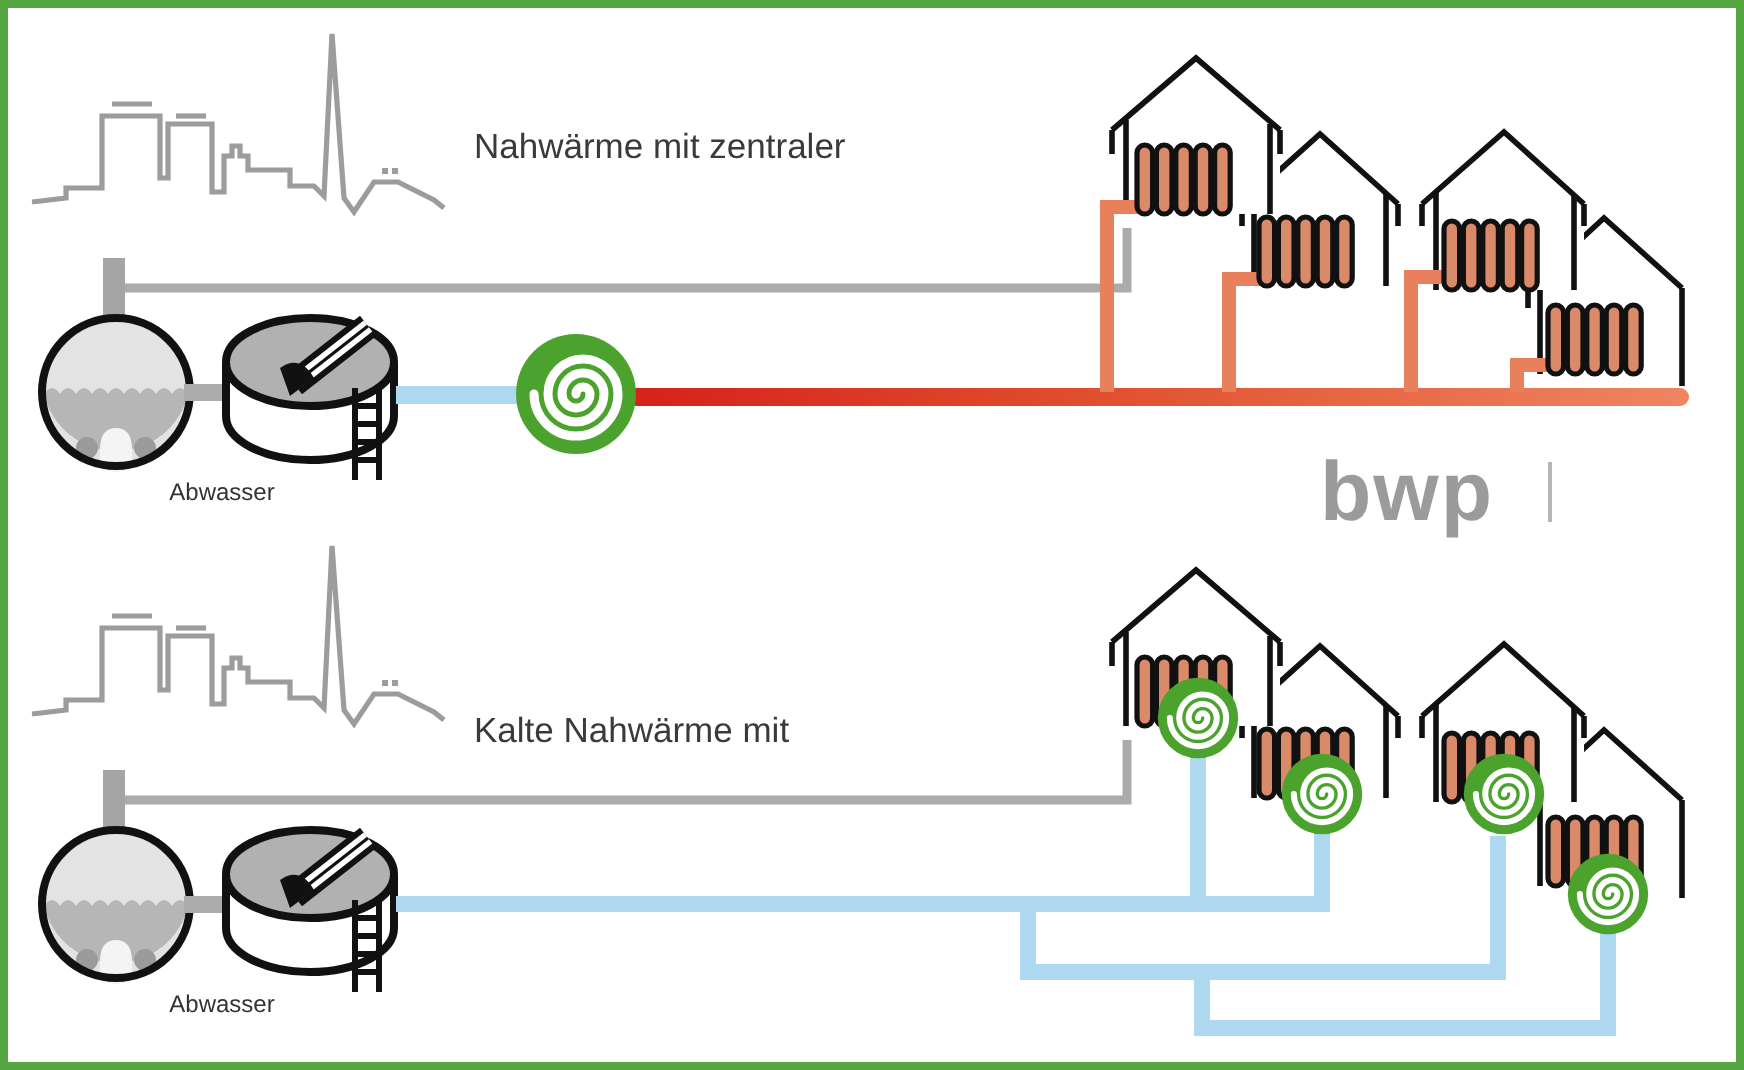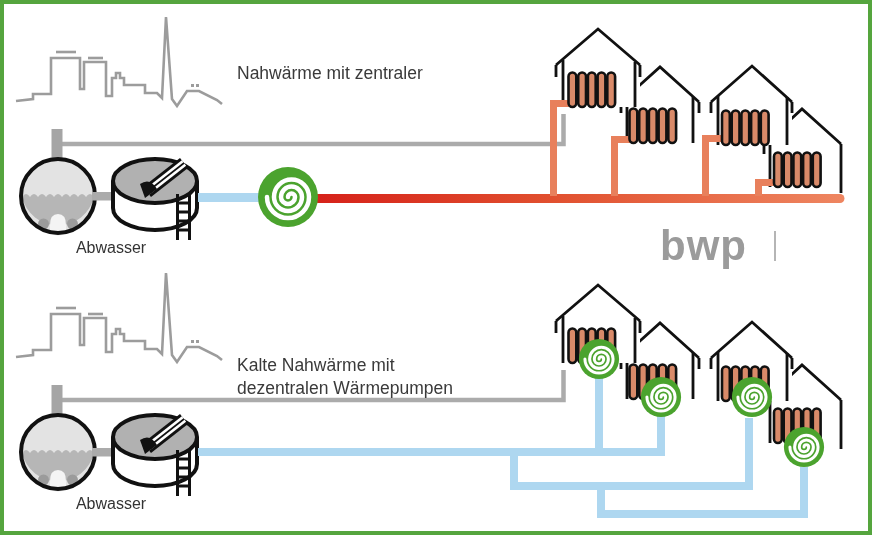--- a/index.html
+++ b/index.html
@@ -5,21 +5,21 @@
   html,body{margin:0;padding:0;background:#fff;}
   .canvas{
     position:relative;width:872px;height:535px;background:#ffffff;
     font-family:"Liberation Sans",sans-serif;overflow:hidden;
   }
   .frame{position:absolute;inset:0;border:4px solid #55a53e;box-sizing:border-box;pointer-events:none;}
   svg.art{position:absolute;left:0;top:0;}
   .title{position:absolute;color:#3a3a3a;font-size:17.5px;line-height:22.5px;font-weight:normal;white-space:nowrap;}
   .title-top{left:237px;top:62px;}
   .title-bottom{left:237px;top:318px;margin-top:36px;}
-  .tank-label{position:absolute;width:120px;text-align:center;color:#333;font-size:16px;}
+  .tank-label{position:absolute;width:120px;text-align:center;color:#333;font-size:12px;}
   .tank-label-top{left:51px;top:239px;}
   .tank-label-bottom{left:51px;top:495px;}
   .logo{position:absolute;left:660px;top:229px;display:flex;align-items:center;color:#9b9b9b;gap:18px;}
   .logo-abbr{font-size:42px;font-weight:bold;letter-spacing:1px;line-height:34px;}
   .logo-divider{width:2px;height:30px;background:#b5b5b5;margin:0 7px 0 9px;}
   .logo-org{font-size:10.5px;line-height:13px;color:#9b9b9b;}
 </style>
 </head>
 <body>
 
@@ -175,21 +175,20 @@
       <use href="#pump" transform="translate(804,447) scale(0.67)"></use>
     </g>
   </svg>
 
   <div class="title title-top">
     <div>Nahwärme mit zentraler</div>
   </div>
 
   <div class="title title-bottom">
     <div>Kalte Nahwärme mit</div>
-    <div>dezentralen Wärmepumpen</div>
   </div>
 
   <div class="tank-label tank-label-top">Abwasser</div>
   <div class="tank-label tank-label-bottom">Abwasser</div>
 
   <div class="logo">
     <div class="logo-abbr">bwp</div>
     <div class="logo-divider"></div>
   </div>
 

